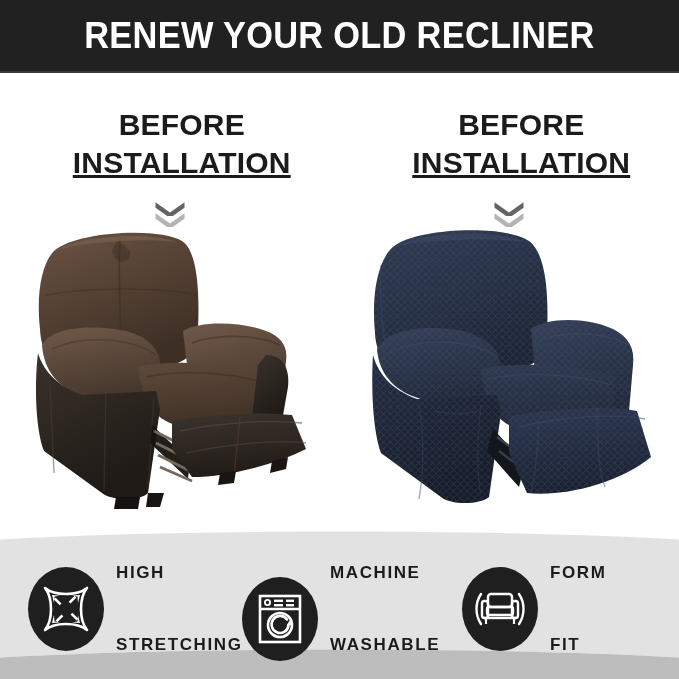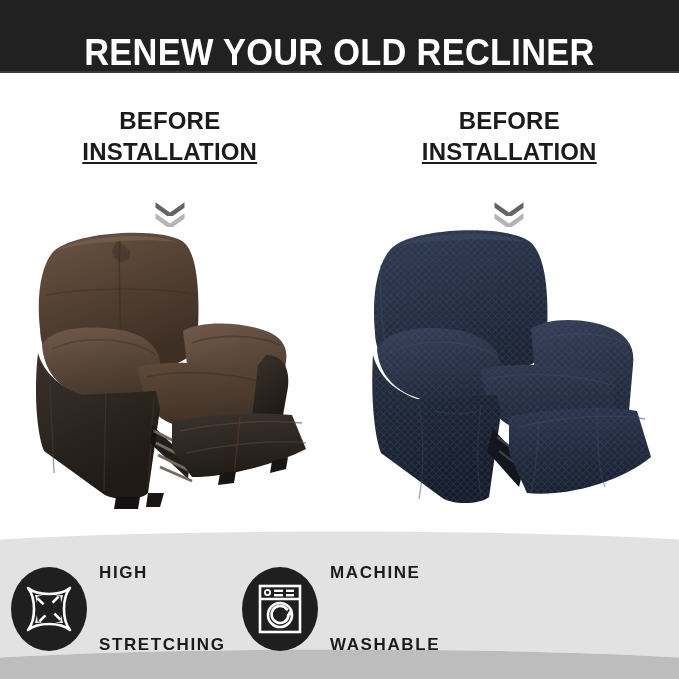--- a/index.html
+++ b/index.html
@@ -25,21 +25,21 @@
 
   
   .header-banner {
     position: absolute;
     left: 0;
     top: 0;
     width: 679px;
     height: 73px;
     background: #212121;
     display: flex;
-    align-items: flex-end;
+    align-items: center;
     justify-content: center;
   }
   .header-banner::after {
     content: "";
     position: absolute;
     left: 0;
     bottom: 0;
     width: 100%;
     height: 2px;
     background: #3a3a3a;
@@ -67,28 +67,28 @@
     display: flex;
   }
   .col {
     position: relative;
     width: 339.5px;
     height: 100%;
   }
 
   .col-heading {
     position: absolute;
-    left: 0;
+    left: 12px;
     top: 33px;
     width: 100%;
     text-align: center;
     color: #1b1b1b;
     font-family: "Liberation Sans", sans-serif;
     font-weight: bold;
-    font-size: 24px;
+    font-size: 30px;
     line-height: 1.28;
     letter-spacing: 0.2px;
     white-space: nowrap;
   }
   .col-heading .line2 { display: block; text-decoration: underline; }
 
   
   .chevrons {
     position: absolute;
     left: 50%;
@@ -151,22 +151,22 @@
     display: flex;
     align-items: center;
     padding-top: 12px;
     box-sizing: border-box;
   }
   .feature {
     display: flex;
     align-items: center;
     gap: 12px;
   }
-  .feature-1 { width: 238px; padding-left: 11px; box-sizing: border-box; }
-  .feature-2 { width: 222px; padding-left: 4px; box-sizing: border-box; }
+  .feature-1 { width: 238px; padding-left: 28px; box-sizing: border-box; }
+  .feature-2 { width: 222px; padding-left: 4px; box-sizing: border-box; align-items: flex-end; }
   .feature-3 { width: 219px; padding-left: 2px; box-sizing: border-box; }
 
   .badge {
     flex: 0 0 auto;
     width: 76px;
     height: 84px;
     border-radius: 50%;
     background: #1f1f1f;
     display: flex;
     align-items: center;
@@ -429,17 +429,44 @@
             <path d="M31 26.5 A8.5 8.5 0 1 0 32.5 32.5" fill="none" stroke="#ffffff" stroke-width="2.6" stroke-linecap="round"></path>
             <path d="M33.5 27.5 L36.5 32.2 L30.6 32.4 Z" fill="#ffffff"></path>
           </svg>
         </div>
         <div class="feature-label">
           <span>MACHINE</span>
           <span class="l2">WASHABLE</span>
         </div>
       </div>
 
+      <div class="feature feature-3">
+        <div class="badge">
+          <svg width="54" height="48" viewBox="0 0 54 48">
+
+            <path d="M8 9 C2 18 2 30 8 39" fill="none" stroke="#ffffff" stroke-width="2.4" stroke-linecap="round"></path>
+
+            <path d="M46 9 C52 18 52 30 46 39" fill="none" stroke="#ffffff" stroke-width="2.4" stroke-linecap="round"></path>
+
+            <rect x="15" y="9" width="24" height="13" rx="3" fill="none" stroke="#ffffff" stroke-width="2.4"></rect>
+
+            <rect x="9" y="16" width="6" height="17" rx="2.5" fill="none" stroke="#ffffff" stroke-width="2.4"></rect>
+
+            <rect x="39" y="16" width="6" height="17" rx="2.5" fill="none" stroke="#ffffff" stroke-width="2.4"></rect>
+
+            <rect x="14" y="22" width="26" height="8" rx="2" fill="none" stroke="#ffffff" stroke-width="2.4"></rect>
+
+            <line x1="11" y1="33" x2="43" y2="33" stroke="#ffffff" stroke-width="2.4"></line>
+
+            <line x1="13" y1="33" x2="13" y2="39" stroke="#ffffff" stroke-width="2.2"></line>
+            <line x1="41" y1="33" x2="41" y2="39" stroke="#ffffff" stroke-width="2.2"></line>
+          </svg>
+        </div>
+        <div class="feature-label">
+          <span>FORM</span>
+          <span class="l2">FIT</span>
+        </div>
+      </div>
 
     </div>
   </div>
 
 </div>
 
 </body></html>

